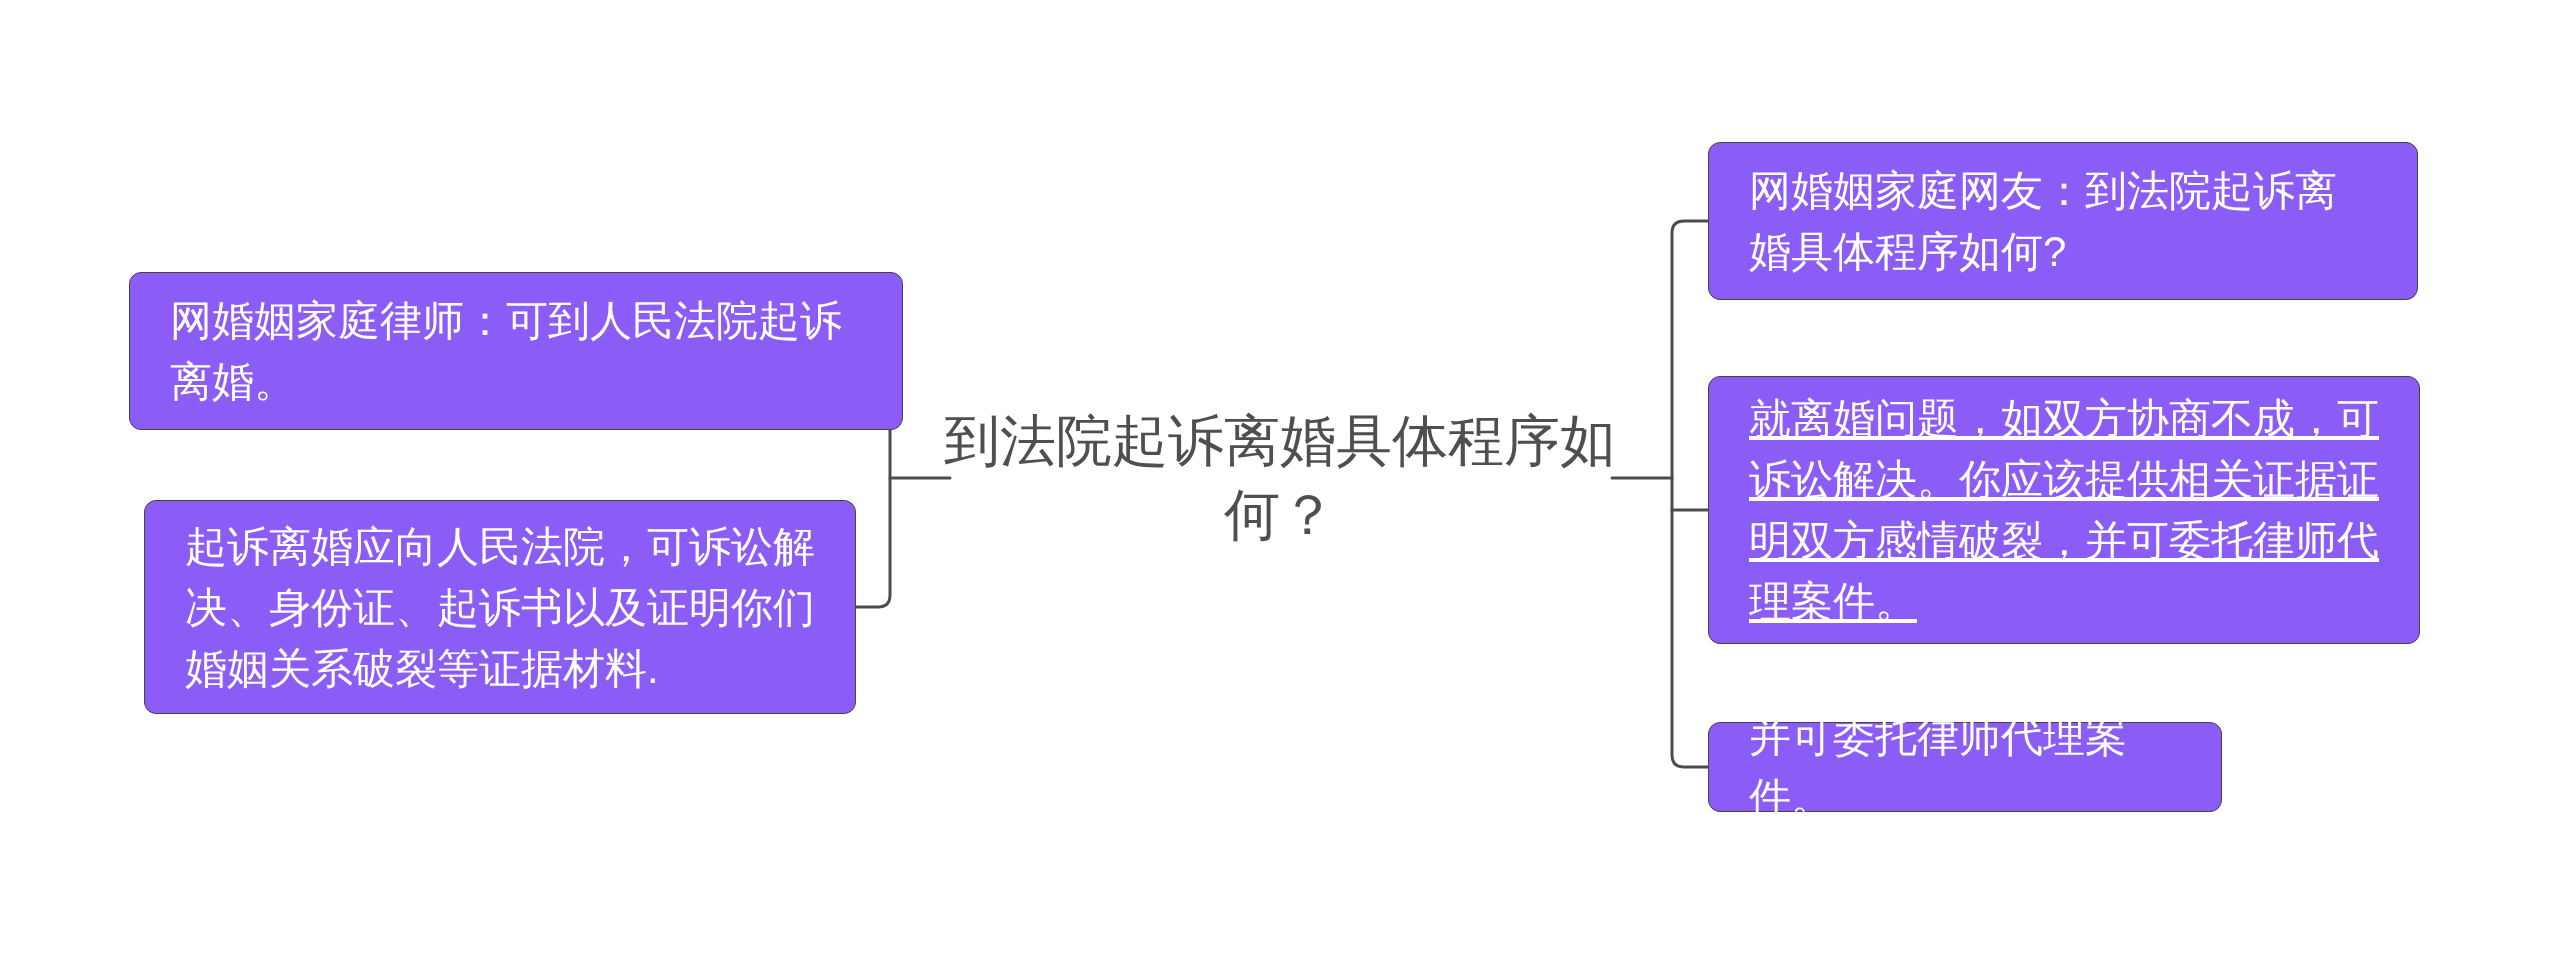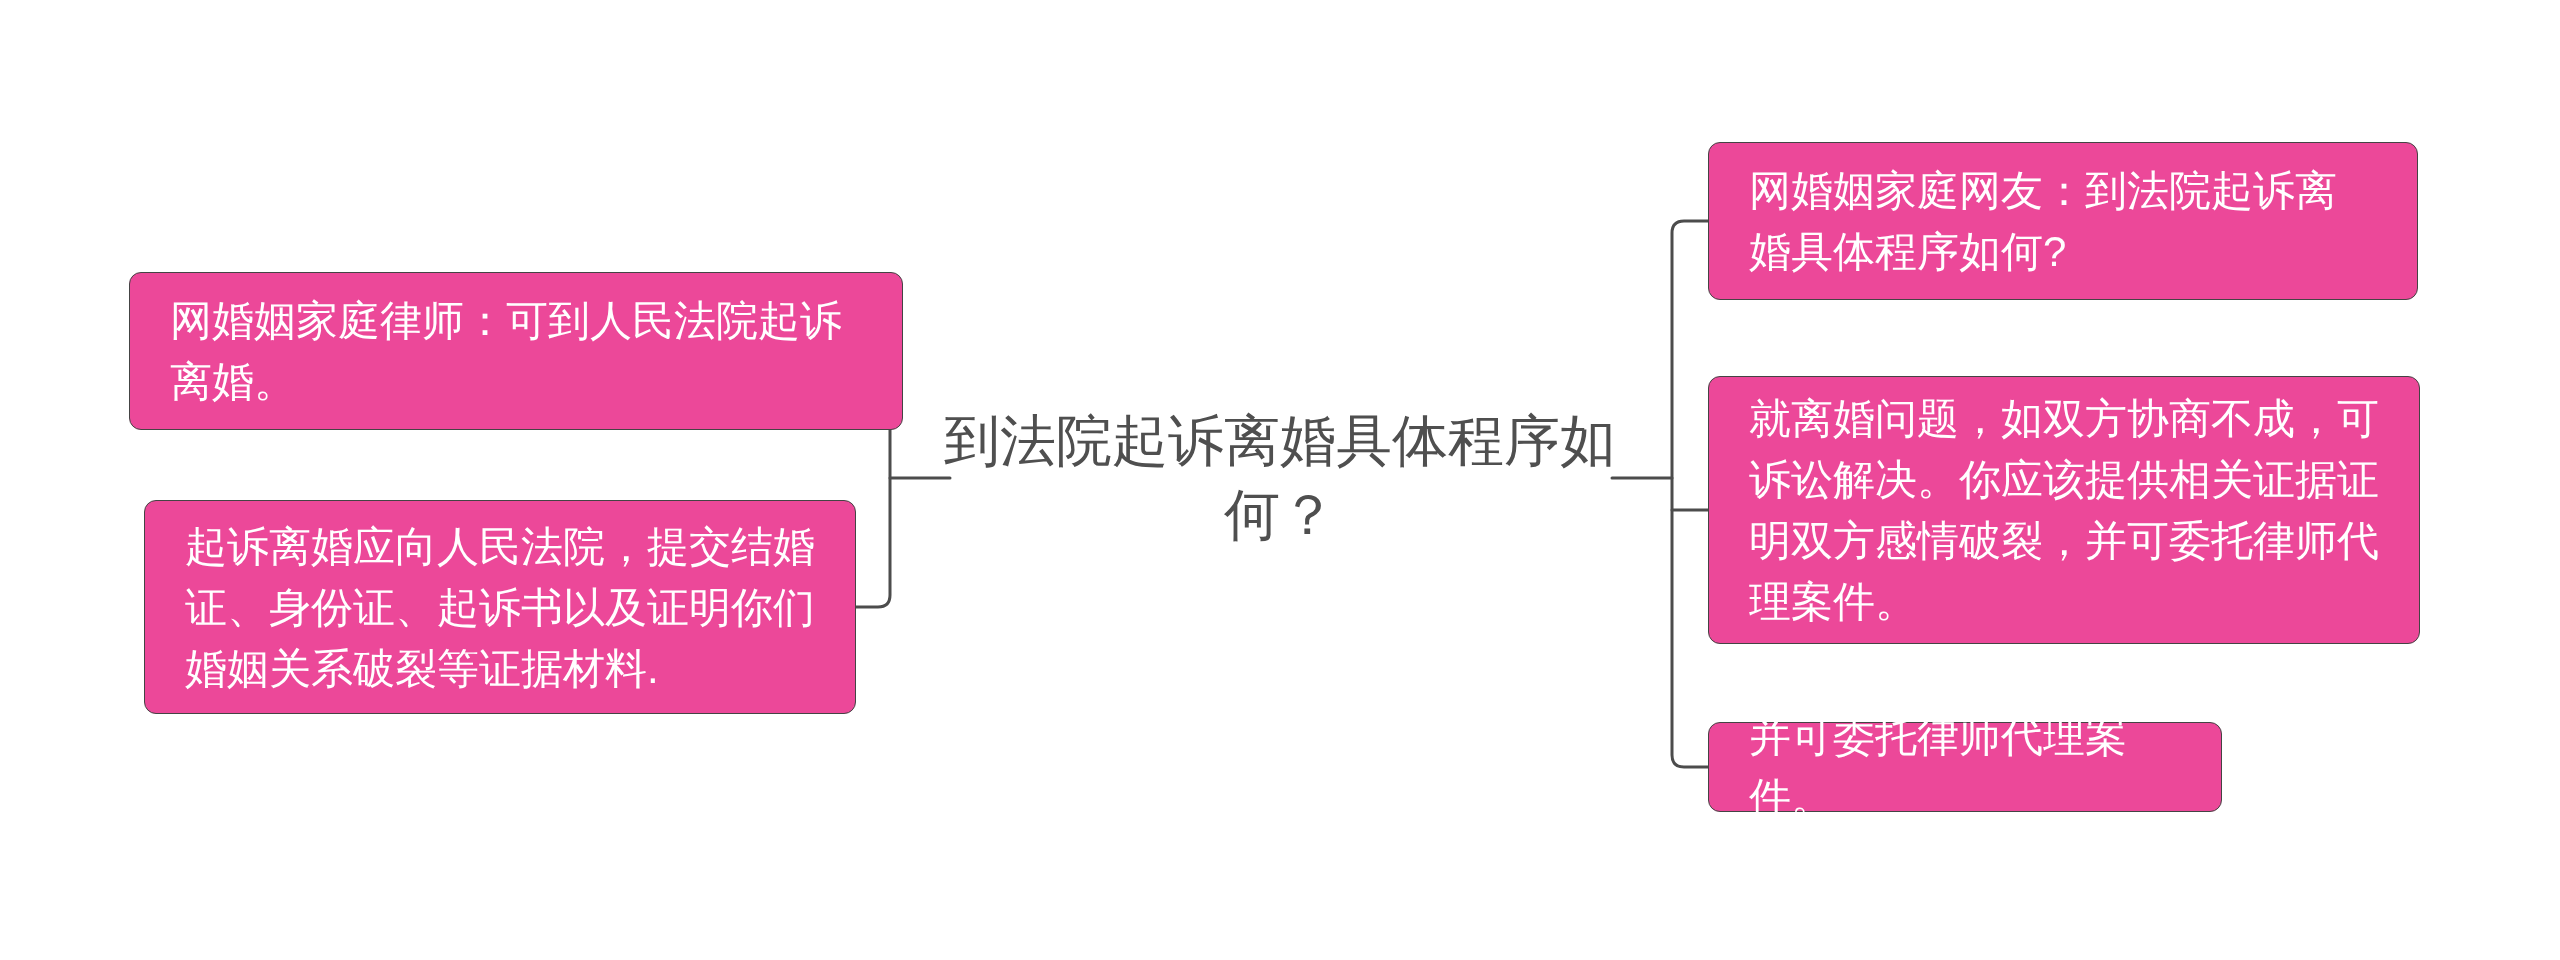--- a/index.html
+++ b/index.html
@@ -25,40 +25,40 @@
   }
   .connectors path {
     fill: none;
     stroke: #4c4c4c;
     stroke-width: 3;
     stroke-linecap: round;
   }
   .node {
     position: absolute;
     box-sizing: border-box;
-    background: #ec4899;
+    background: #8b5cf6;
     border: 1px solid #444444;
     border-radius: 12px;
     color: #ffffff;
     font-size: 42px;
     line-height: 61px;
     padding: 0 40px;
     display: flex;
     align-items: center;
     text-align: left;
     cursor: default;
   }
   .node-inner {
     width: 100%;
     word-break: break-all;
   }
   #node-left-1  { left: 129px;  top: 272px; width: 774px; height: 158px; }
   #node-left-2  { left: 144px;  top: 500px; width: 712px; height: 214px; }
   #node-right-1 { left: 1708px; top: 142px; width: 710px; height: 158px; }
-  #node-right-2 { left: 1708px; top: 376px; width: 712px; height: 268px; }
+  #node-right-2 { left: 1708px; top: 376px; width: 712px; height: 268px; text-decoration: underline; }
   #node-right-3 { left: 1708px; top: 722px; width: 514px; height: 90px;  }
   #central-topic {
     position: absolute;
     left: 940px;
     top: 404px;
     width: 680px;
     display: flex;
     align-items: flex-start;
     justify-content: center;
     text-align: center;
@@ -86,21 +86,21 @@
 
   <div id="central-topic">
     <span>到法院起诉离婚具体程序如何？</span>
   </div>
 
   <div id="node-left-1" class="node">
     <div class="node-inner">网婚姻家庭律师：可到人民法院起诉离婚。</div>
   </div>
 
   <div id="node-left-2" class="node">
-    <div class="node-inner">起诉离婚应向人民法院，提交结婚证、身份证、起诉书以及证明你们婚姻关系破裂等证据材料.</div>
+    <div class="node-inner">起诉离婚应向人民法院，可诉讼解决、身份证、起诉书以及证明你们婚姻关系破裂等证据材料.</div>
   </div>
 
   <div id="node-right-1" class="node">
     <div class="node-inner">网婚姻家庭网友：到法院起诉离婚具体程序如何?</div>
   </div>
 
   <div id="node-right-2" class="node">
     <div class="node-inner">就离婚问题，如双方协商不成，可诉讼解决。你应该提供相关证据证明双方感情破裂，并可委托律师代理案件。</div>
   </div>
 

